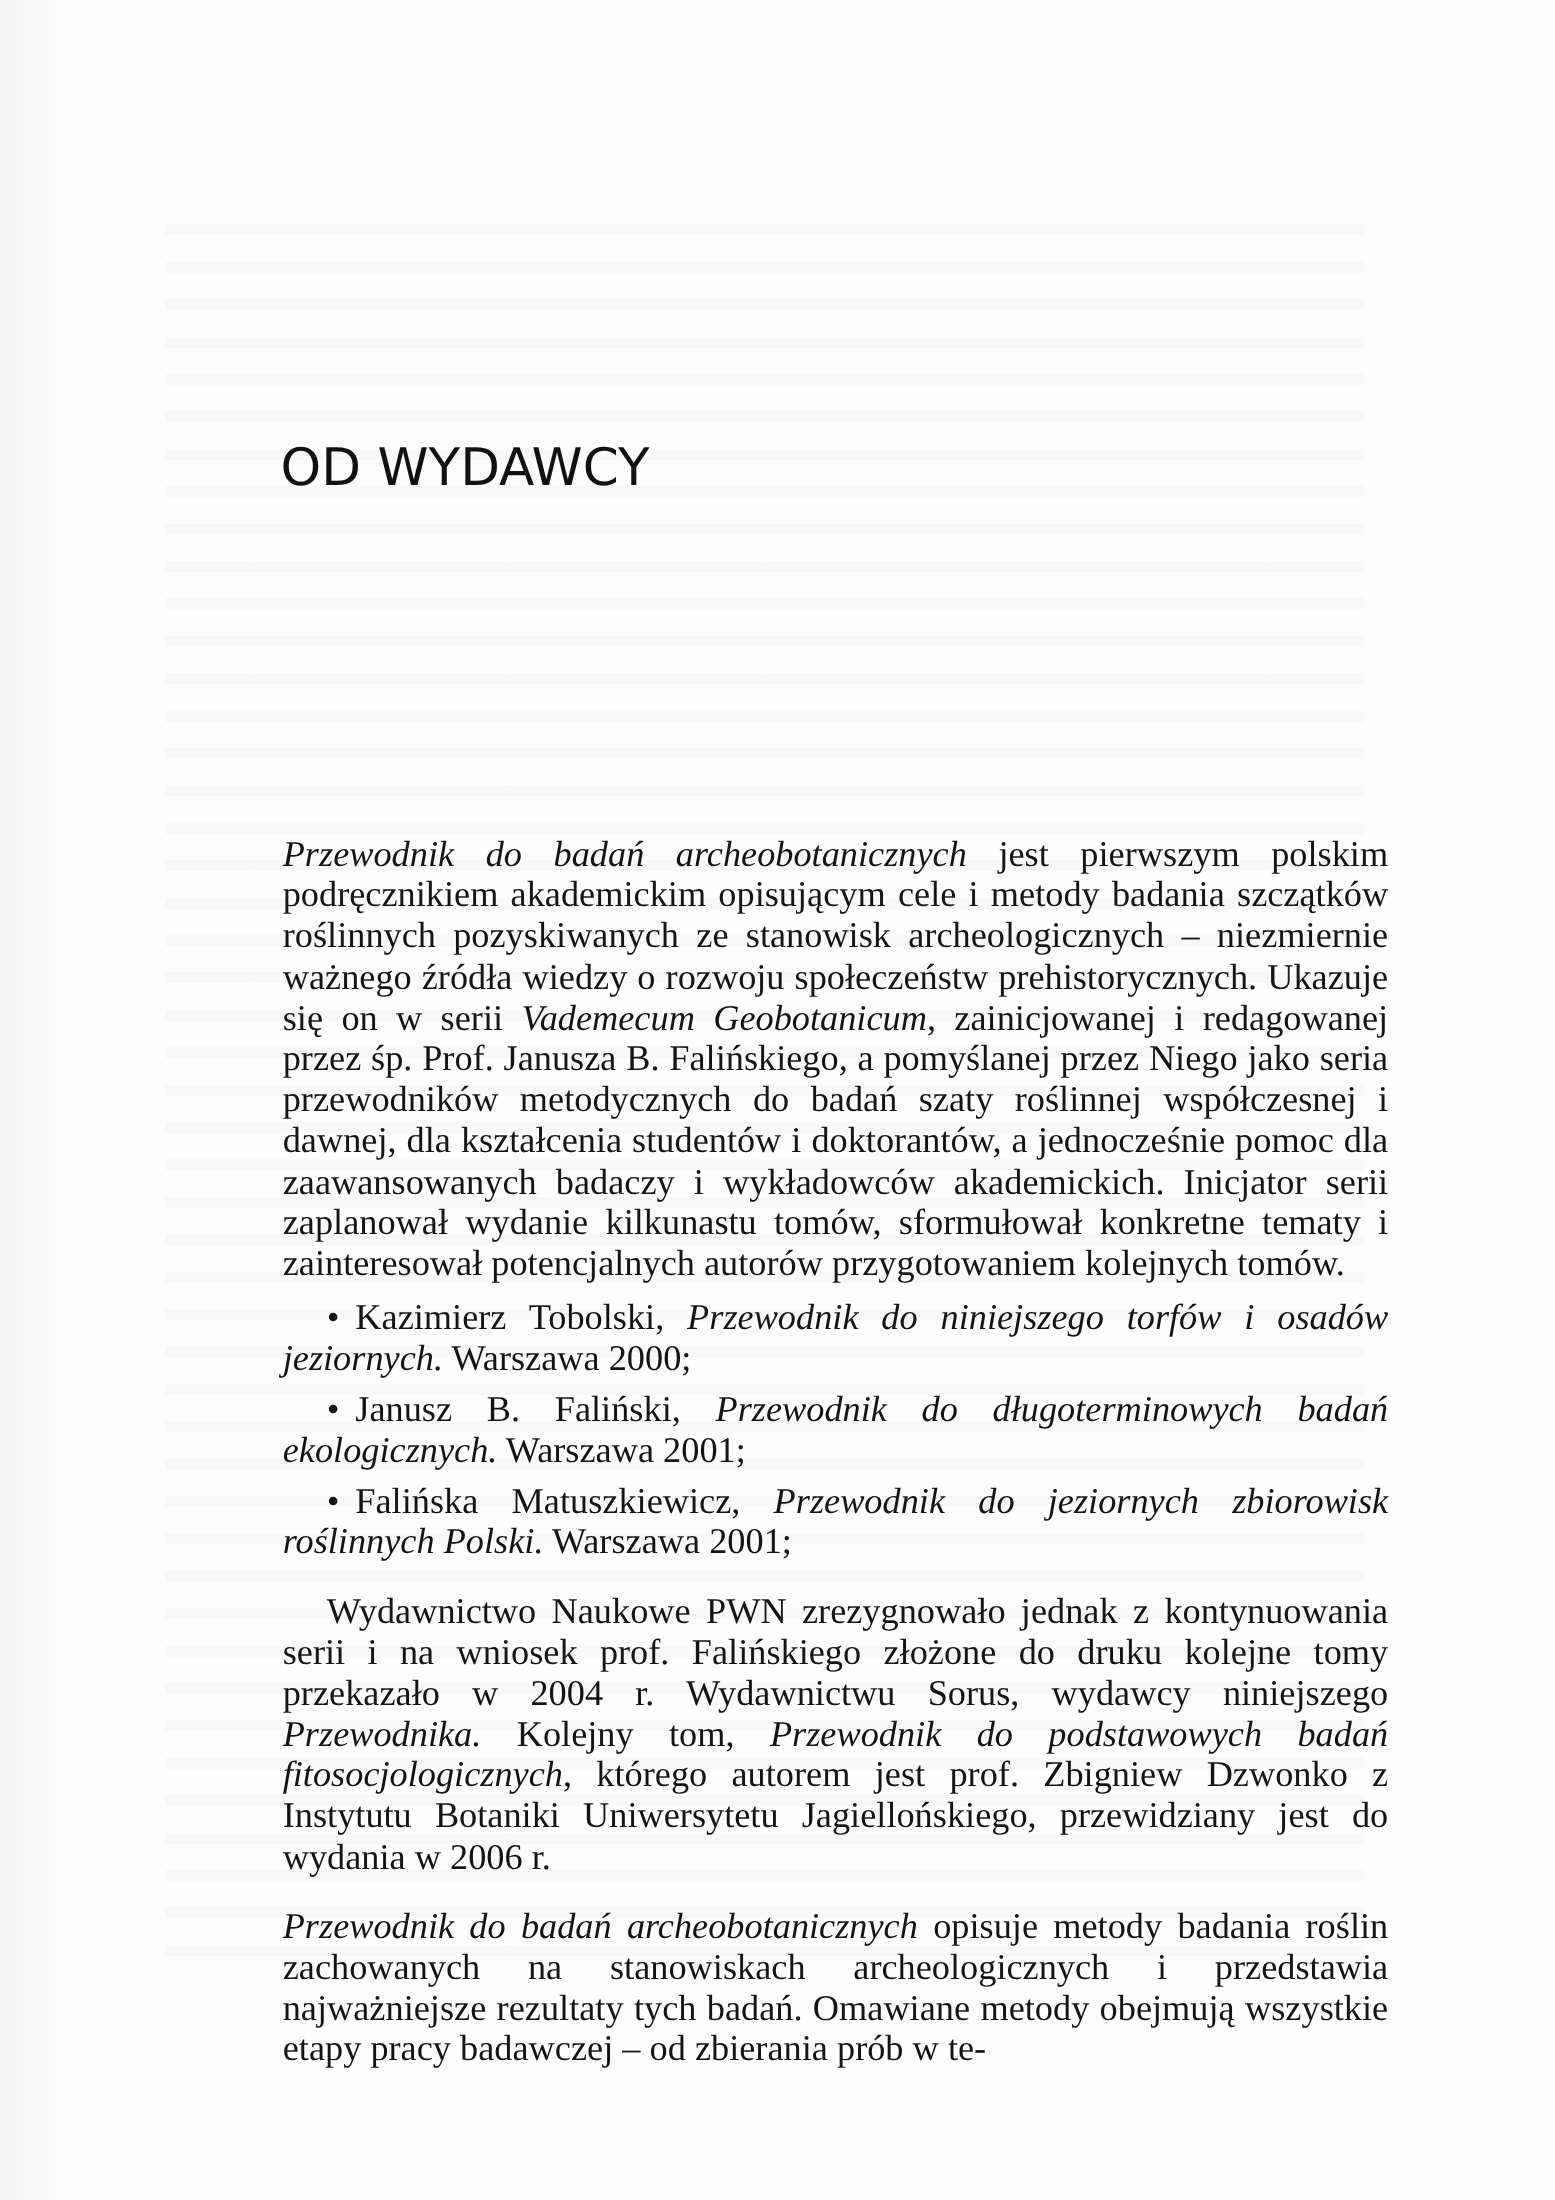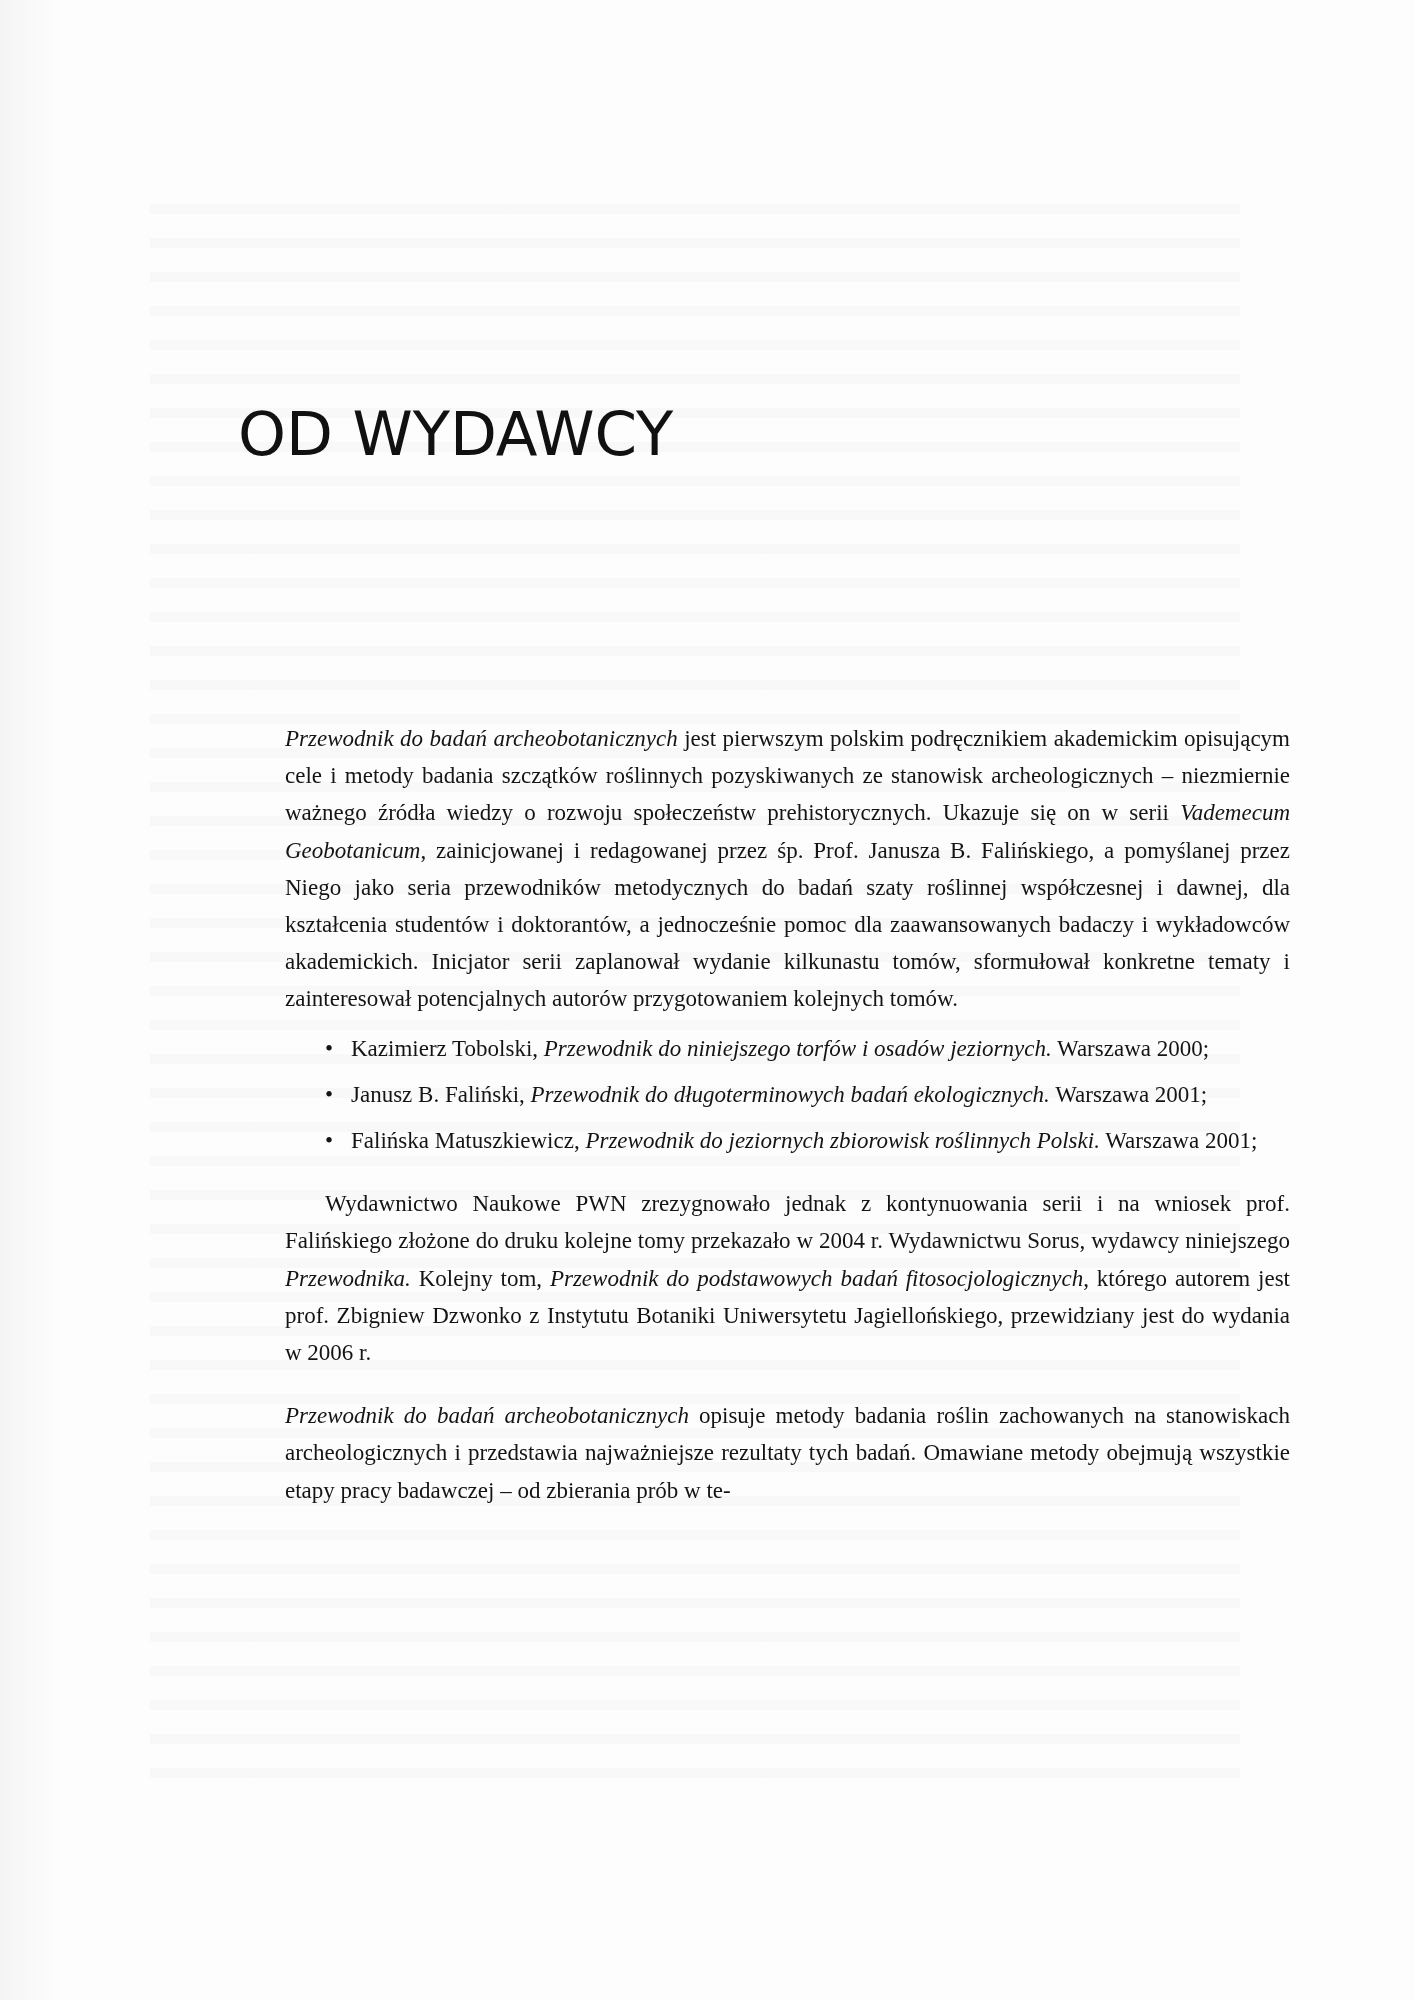--- a/index.html
+++ b/index.html
@@ -15,33 +15,32 @@
       background:
         linear-gradient(to right, rgba(0,0,0,0.035) 0px, rgba(0,0,0,0) 60px),
         #fdfdfd;
     }
     .bleed {
       position: absolute; left: 150px; top: 180px; width: 1090px; height: 1600px;
       background: repeating-linear-gradient(to bottom, rgba(0,0,0,0.0) 0px, rgba(0,0,0,0.0) 24px, rgba(0,0,0,0.018) 24px, rgba(0,0,0,0.018) 34px);
       pointer-events: none;
     }
     .title {
-      position: absolute; left: 238px; top: 398px;
+      position: absolute; left: 255px; top: 398px;
       font-family: "DejaVu Sans", sans-serif;
-      font-size: 61px; font-weight: normal; letter-spacing: 0px;
+      font-size: 47px; font-weight: normal; letter-spacing: 0px;
       color: #111;
       margin: 0;
     }
     .body {
-      position: absolute; left: 257px; top: 720px; width: 1005px;
+      position: absolute; left: 257px; top: 759px; width: 1005px;
       font-family: "Liberation Serif", serif;
-      font-size: 23px; line-height: 37.2px;
+      font-size: 33px; line-height: 37.2px;
       text-align: justify;
       color: #141414;
-      margin-left: 28px;
     }
     .body p { margin: 0; }
     .body p.gap { margin-top: 26px; }
     .body p.indent { text-indent: 40px; }
     .body .bullet { text-indent: 40px; margin-top: 9px; }
     .body .bullet.first { margin-top: 12px; }
     .body .bullet::before { content: ""; }
     .bdot { display: inline-block; width: 26px; text-indent: 0; }
     i { font-style: italic; }
   </style>

